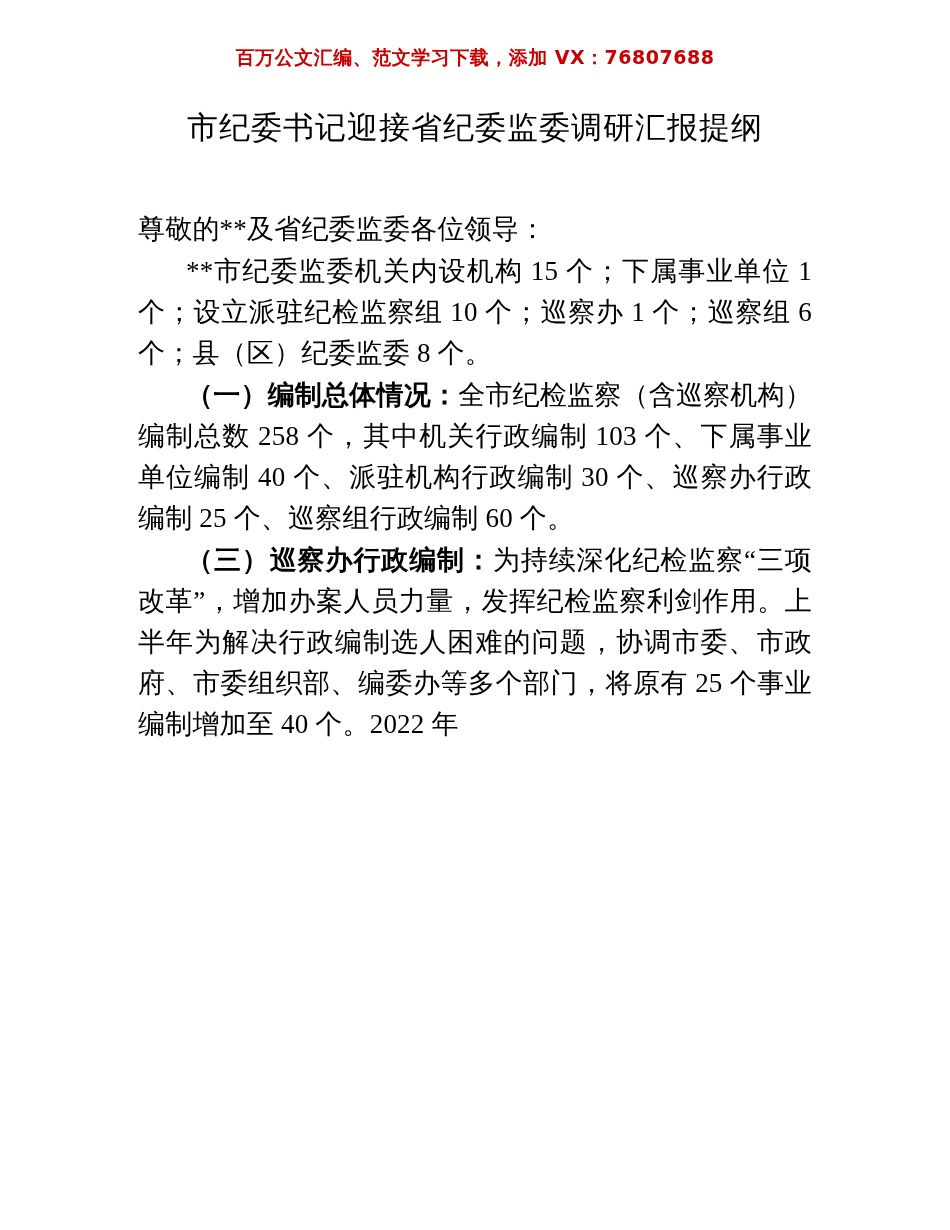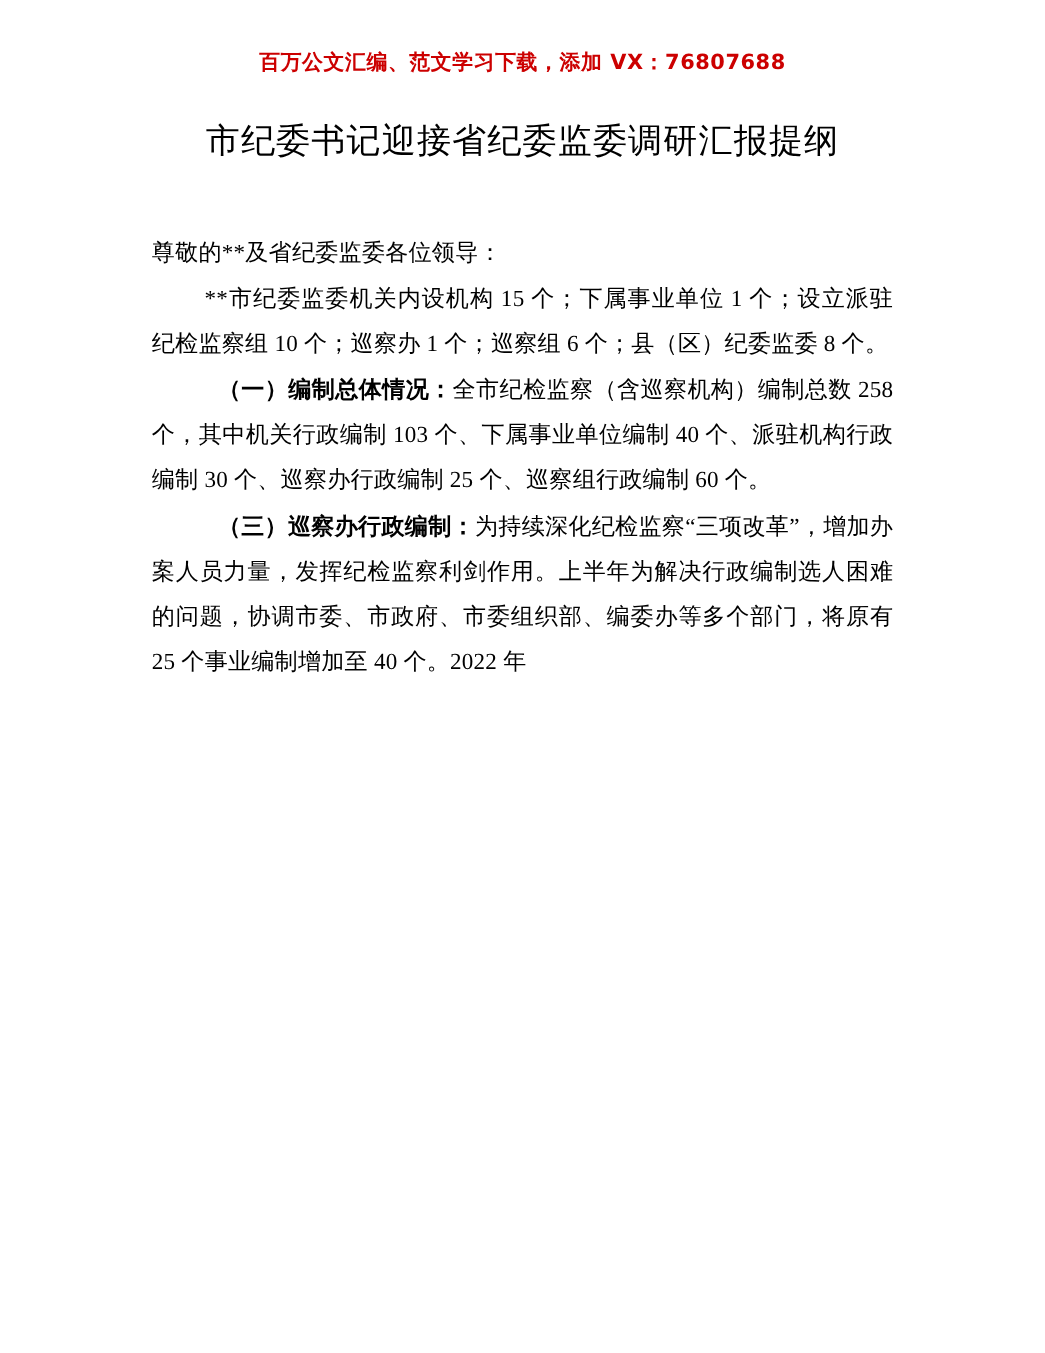--- a/index.html
+++ b/index.html
@@ -37,36 +37,35 @@
     font-weight: 400;
     font-size: 31px;
     letter-spacing: 1px;
     margin-top: 38px;
     white-space: nowrap;
   }
   .body-block {
     margin-top: 60px;
   }
   p.para {
-    font-size: 21px;
+    font-size: 27px;
     line-height: 41px;
     margin: 0 0 1px 0;
     text-align: justify;
     text-justify: inter-ideograph;
     letter-spacing: 0.2px;
   }
   p.indent {
     text-indent: 48px;
   }
   .sec-head {
     font-weight: 700;
   }
   .sub-head {
     font-weight: 700;
-    margin-left: 12px;
   }
 </style>
 </head>
 <body>
 
 <div class="page">
 
   <div class="watermark">百万公文汇编、范文学习下载，添加 VX：76807688</div>
 
   <h1 class="doc-title">市纪委书记迎接省纪委监委调研汇报提纲</h1>

